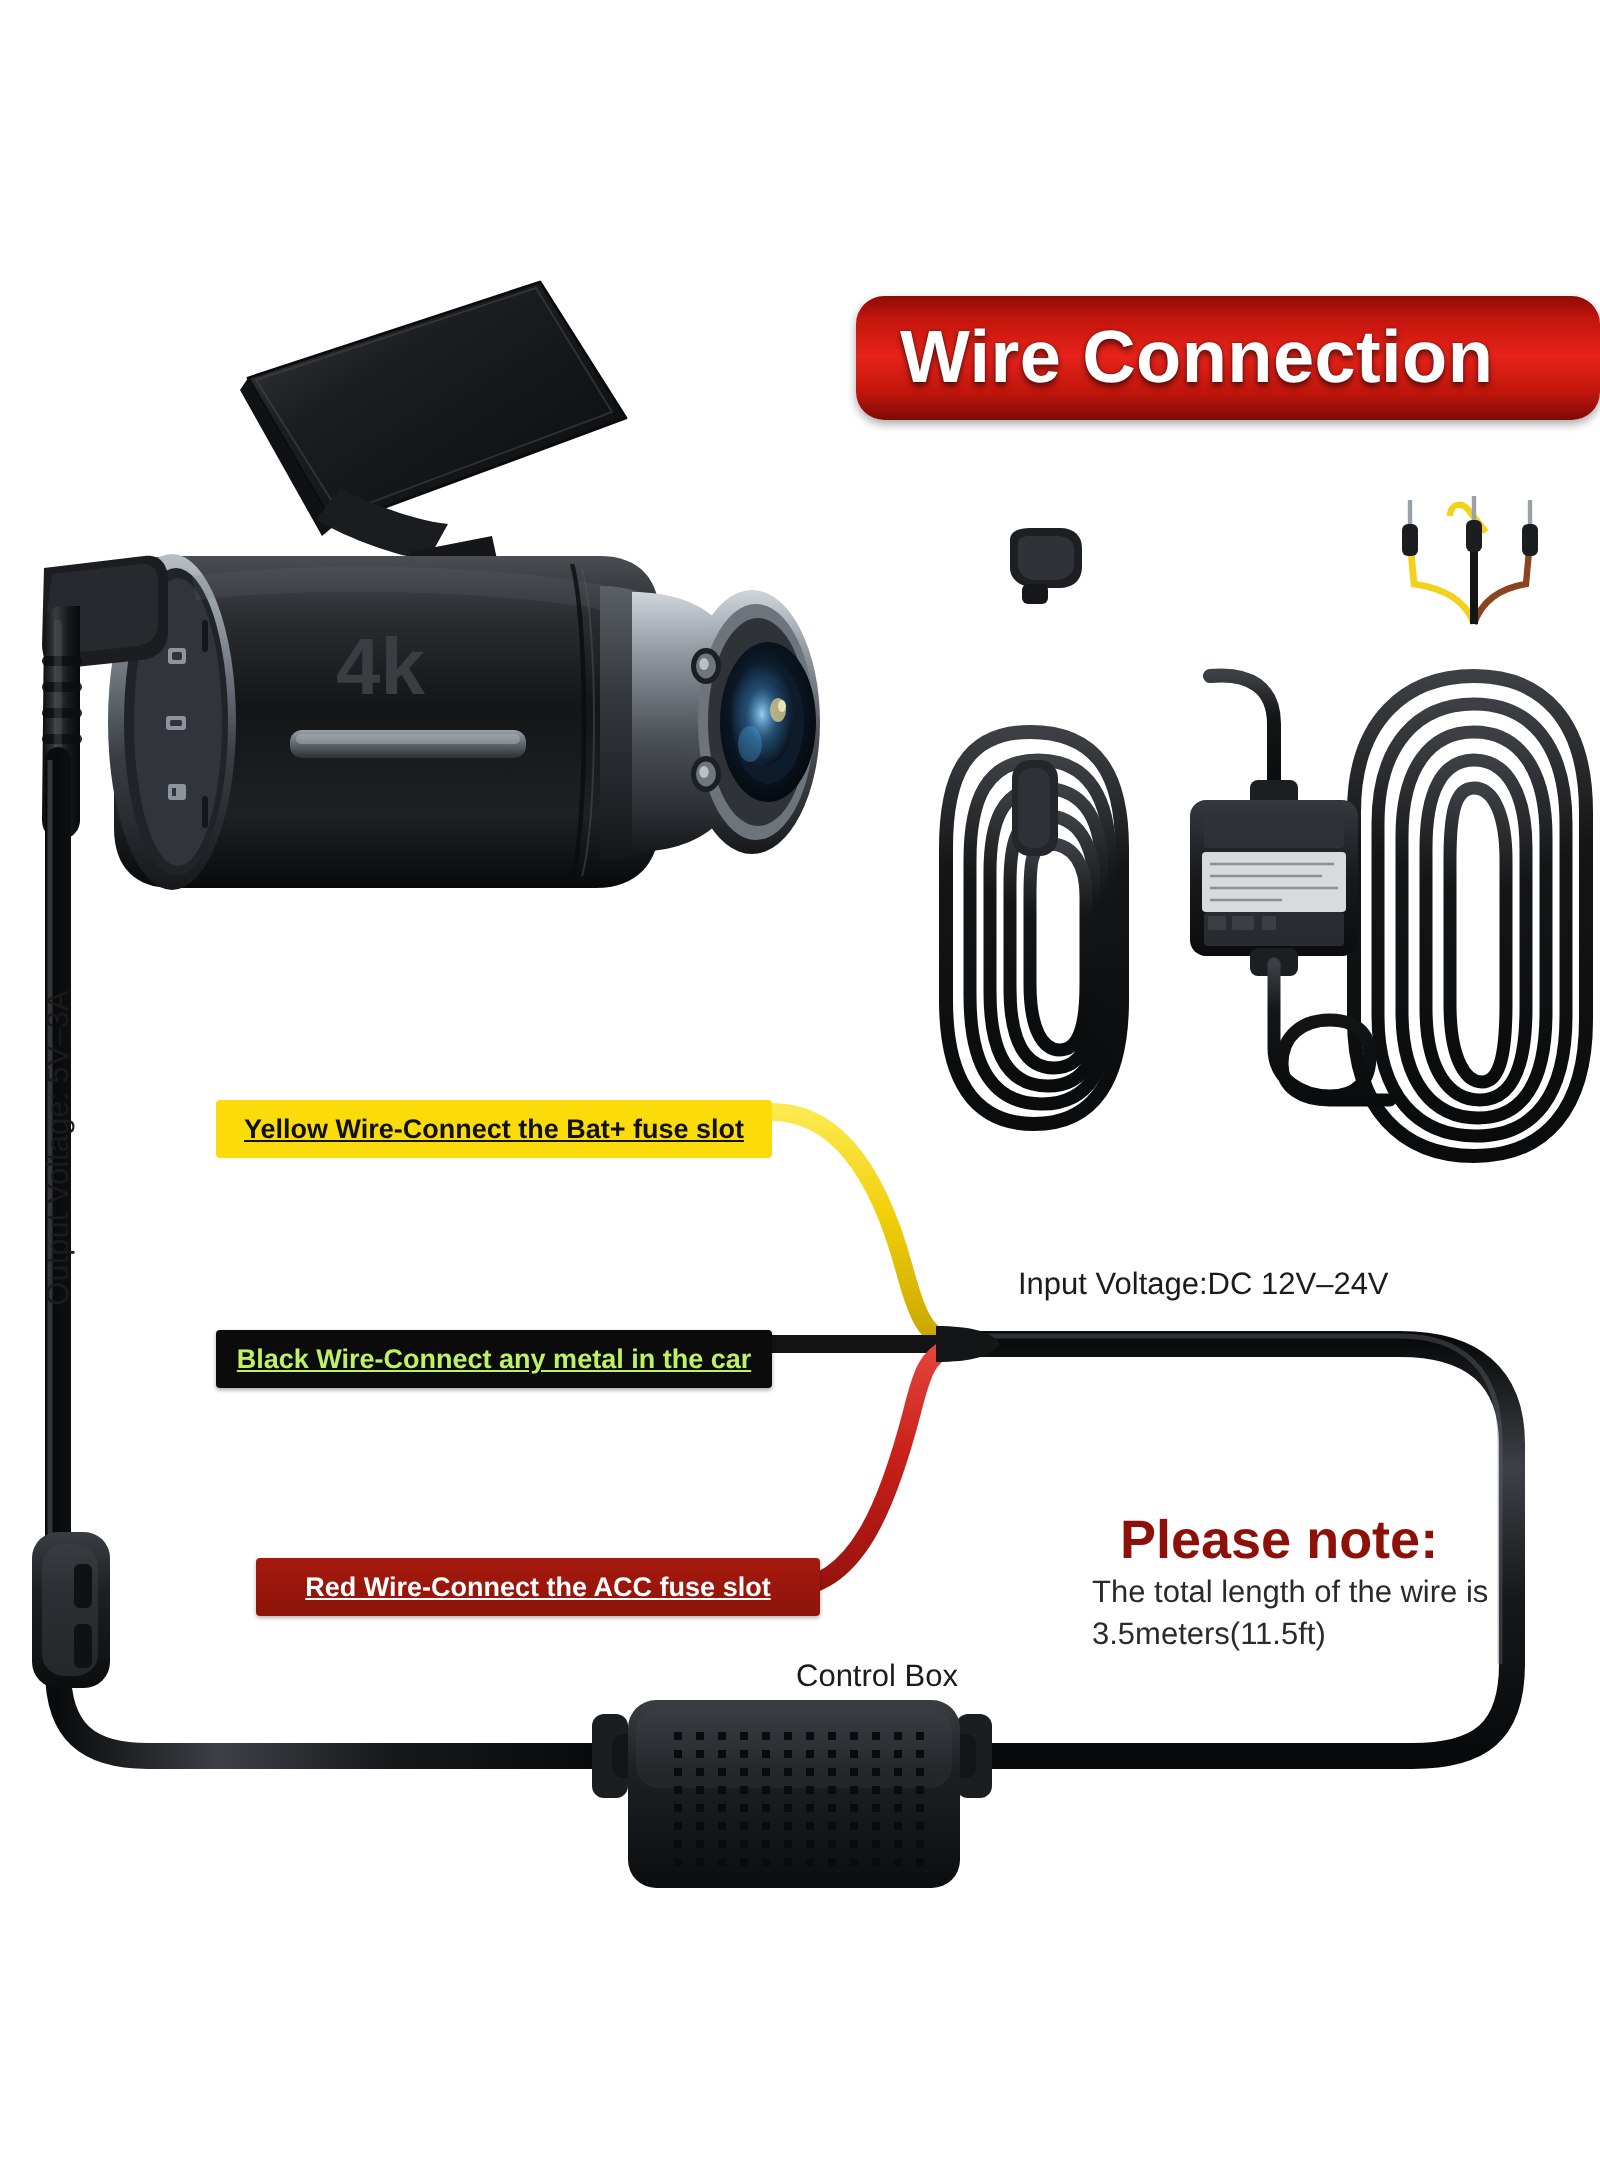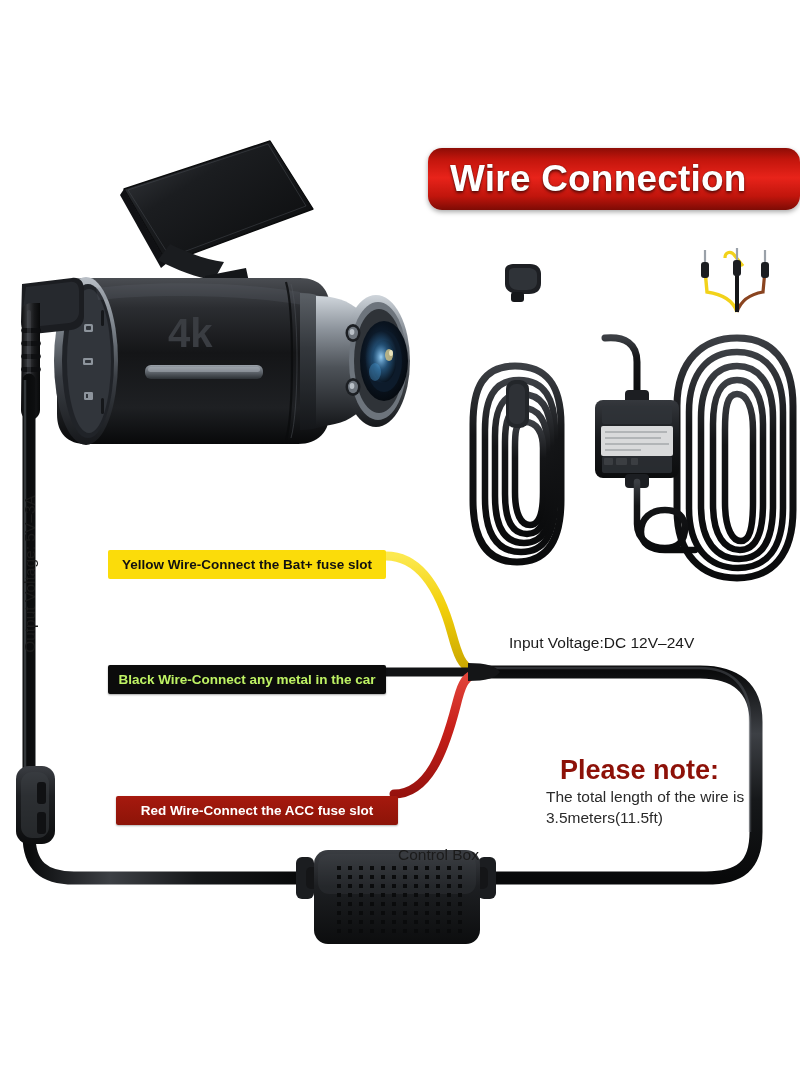--- a/index.html
+++ b/index.html
@@ -17,32 +17,32 @@
   }
   .title-banner .txt{
     color:#fff;font-size:37px;font-weight:bold;letter-spacing:.2px;
     padding-left:22px;white-space:nowrap;
     text-shadow:0 2px 3px rgba(0,0,0,.55), 0 0 1px rgba(0,0,0,.6);
   }
 
   
   .callout{
     height:29px;display:flex;align-items:center;justify-content:center;
-    font-size:13.5px;font-weight:bold;white-space:nowrap;border-radius:2px;
+    font-size:13.5px;font-weight:bold;white-space:nowrap;border-radius:2px;text-decoration:underline;
   }
   .callout.yellow{left:108px;top:550px;width:278px;background:#fbdc0a;color:#111;}
   .callout.black {left:108px;top:665px;width:278px;background:#0b0b0b;color:#bef264;
                   box-shadow:0 1px 2px rgba(0,0,0,.35);}
-  .callout.red   {left:116px;top:779px;width:282px;
+  .callout.red   {left:128px;top:779px;width:282px;
                   background:linear-gradient(180deg,#a6190e 0%,#8d1408 100%);color:#fff;
-                  box-shadow:0 1px 2px rgba(0,0,0,.3);margin-top:17px;}
+                  box-shadow:0 1px 2px rgba(0,0,0,.3);}
 
   
   .input-voltage{left:509px;top:634px;font-size:15.5px;color:#1b1b1b;white-space:nowrap;text-align:right;}
-  .control-box-lbl{left:398px;top:830px;font-size:15.5px;color:#1b1b1b;white-space:nowrap;margin-top:16px;}
+  .control-box-lbl{left:398px;top:830px;font-size:15.5px;color:#1b1b1b;white-space:nowrap;}
   .note-head{left:560px;top:755px;font-size:27px;font-weight:bold;color:#8d1108;white-space:nowrap;}
   .note-body{left:546px;top:786px;font-size:15.5px;color:#2a2a2a;line-height:21px;width:240px;}
   .out-voltage{
     left:-80px;top:565px;width:220px;text-align:center;
     font-size:15.5px;color:#1b1b1b;white-space:nowrap;
     transform:rotate(-90deg);transform-origin:center center;
   }
   svg{display:block;overflow:visible;}
 </style>
 </head>

